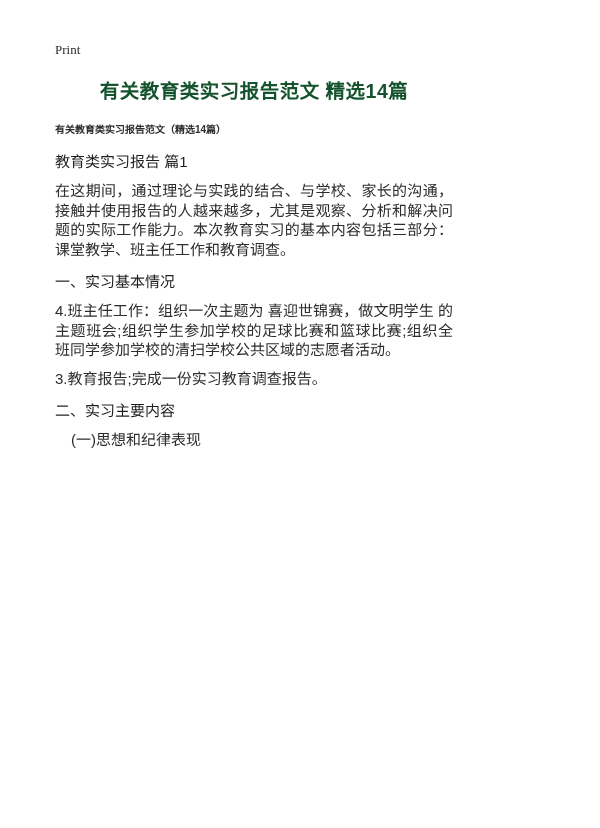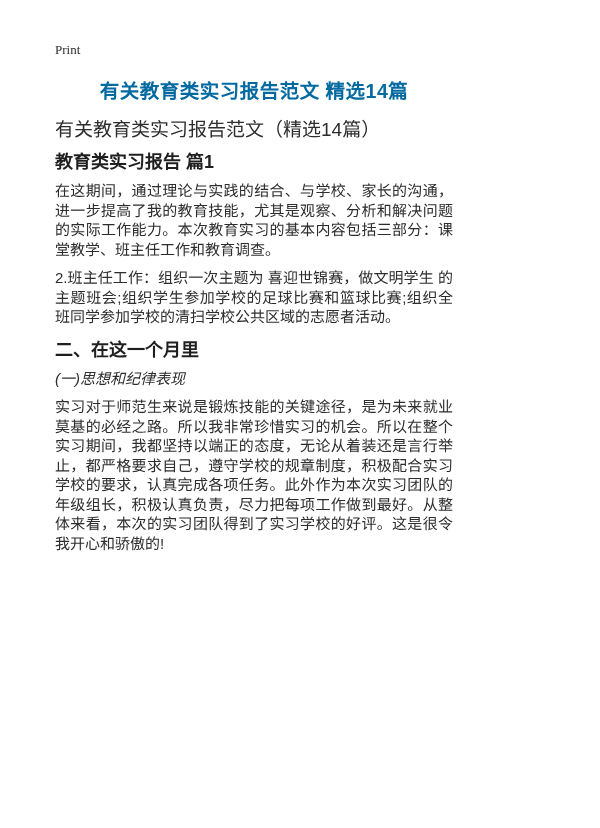--- a/index.html
+++ b/index.html
@@ -29,75 +29,75 @@
     color: #2d2d2d;
     text-decoration: none;
     cursor: pointer;
   }
   .doc-title {
     margin: 20px 0 0 0;
     font-size: 19.5px;
     line-height: 27px;
     font-weight: bold;
     text-align: center;
-    color: #0369a1;
+    color: #14532d;
     letter-spacing: 0.5px;
   }
   .doc-subtitle {
     margin: 15px 0 8px 0;
-    font-size: 19px;
+    font-size: 10px;
     line-height: 19px;
-    font-weight: normal;
+    font-weight: bold;
   }
   .article p.body-text {
     margin: 9px 0 0 0;
     font-size: 15px;
     line-height: 19.5px;
     text-align: justify;
     word-break: break-all;
   }
   .article h2.section-heading {
     margin: 13px 0 0 0;
-    font-size: 18px;
+    font-size: 15px;
     line-height: 20px;
-    font-weight: bold;
+    font-weight: normal;
     color: #1f1f1f;
   }
   .article p.sub-heading {
-    margin: 9px 0 0 0;
+    margin: 9px 0 0 16px;
     font-size: 15px;
     line-height: 19.5px;
     font-weight: normal;
-    font-style: italic;
   }
 </style>
 </head>
 <body>
 
 <div class="page">
 
   <a class="print-link">Print</a>
 
   <h1 class="doc-title">有关教育类实习报告范文 精选14篇</h1>
 
   <p class="doc-subtitle">有关教育类实习报告范文（精选14篇）</p>
 
   <div class="article">
 
 
     <h2 class="section-heading">教育类实习报告 篇1</h2>
 
 
-    <p class="body-text">在这期间，通过理论与实践的结合、与学校、家长的沟通，进一步提高了我的教育技能，尤其是观察、分析和解决问题的实际工作能力。本次教育实习的基本内容包括三部分：课堂教学、班主任工作和教育调查。</p>
+    <p class="body-text">在这期间，通过理论与实践的结合、与学校、家长的沟通，接触并使用报告的人越来越多，尤其是观察、分析和解决问题的实际工作能力。本次教育实习的基本内容包括三部分：课堂教学、班主任工作和教育调查。</p>
+
+    <h2 class="section-heading">一、实习基本情况</h2>
 
 
+    <p class="body-text">4.班主任工作：组织一次主题为 喜迎世锦赛，做文明学生 的主题班会;组织学生参加学校的足球比赛和篮球比赛;组织全班同学参加学校的清扫学校公共区域的志愿者活动。</p>
 
-    <p class="body-text">2.班主任工作：组织一次主题为 喜迎世锦赛，做文明学生 的主题班会;组织学生参加学校的足球比赛和篮球比赛;组织全班同学参加学校的清扫学校公共区域的志愿者活动。</p>
+    <p class="body-text">3.教育报告;完成一份实习教育调查报告。</p>
 
-
-    <h2 class="section-heading">二、在这一个月里</h2>
+    <h2 class="section-heading">二、实习主要内容</h2>
 
     <p class="sub-heading">(一)思想和纪律表现</p>
 
-    <p class="body-text">实习对于师范生来说是锻炼技能的关键途径，是为未来就业莫基的必经之路。所以我非常珍惜实习的机会。所以在整个实习期间，我都坚持以端正的态度，无论从着装还是言行举止，都严格要求自己，遵守学校的规章制度，积极配合实习学校的要求，认真完成各项任务。此外作为本次实习团队的年级组长，积极认真负责，尽力把每项工作做到最好。从整体来看，本次的实习团队得到了实习学校的好评。这是很令我开心和骄傲的!</p>
 
   </div>
 </div>
 
 </body></html>

